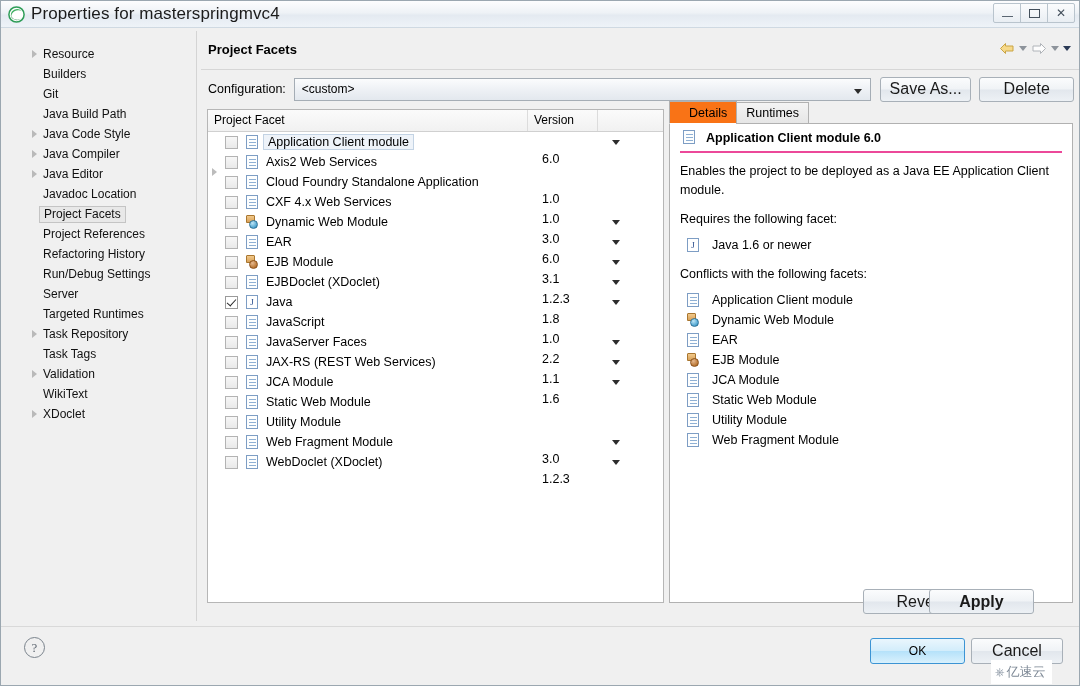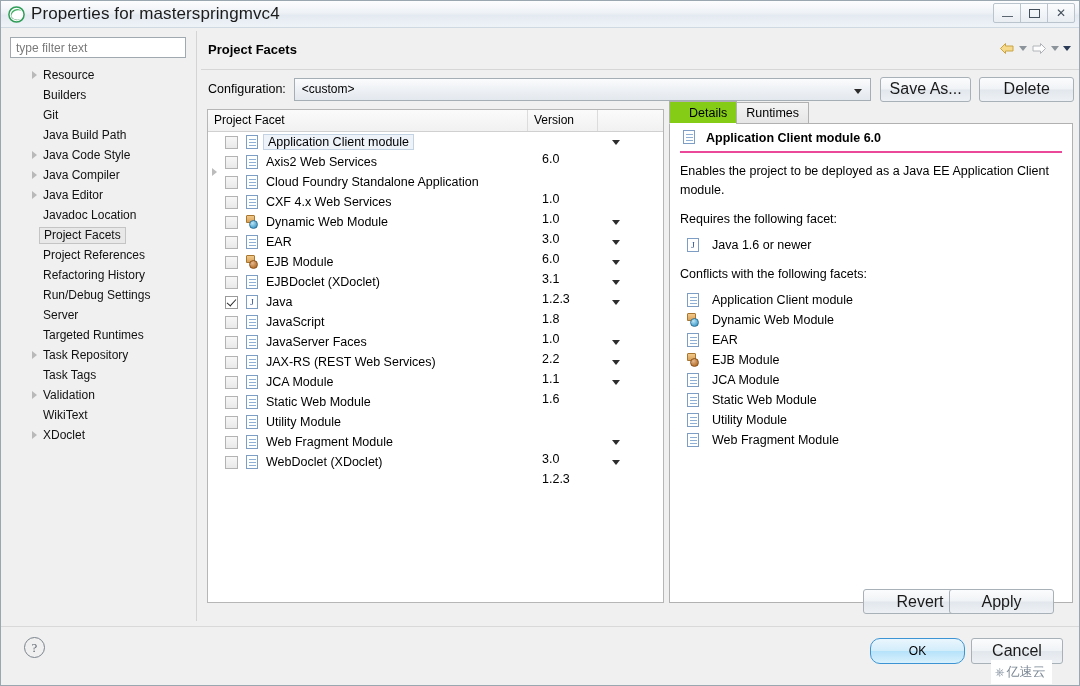--- a/index.html
+++ b/index.html
@@ -270,21 +270,21 @@
   .tabstrip { display: flex; align-items: flex-end; height: 23px; position: relative; z-index: 2;}
   .tab {
     height: 22px; padding: 0 9px;
     display: flex; align-items: center;
     font-size: 12.5px;
     border: 1px solid #b1b1b1;
     background: linear-gradient(to bottom,#f4f4f4,#e6e6e6);
     margin-right: -1px;
   }
   .tab.active {
-    background: #84cc16; border-bottom-color: #ffffff;
+    background: #f97316; border-bottom-color: #ffffff;
     height: 23px;
     padding-left: 19px;
   }
   .details-body {
     position: absolute; left: 0; top: 22px;
     width: 404px; height: 480px;
     border: 1px solid #b1b1b1;
     background: #ffffff;
     padding: 6px 10px;
   }
@@ -312,21 +312,21 @@
   .help-icon {
     position: absolute; left: 23px; top: 636px;
     width: 21px; height: 21px; border-radius: 50%;
     border: 1.5px solid #7a838c;
     color: #5d6670; font-size: 13px;
     display: flex; align-items: center; justify-content: center;
     font-family: "Liberation Serif", serif;
   }
   .btn-ok {
     position: absolute; left: 869px; top: 637px; width: 95px; height: 26px;
-    border: 1px solid #3c94d4; border-radius: 10px;
+    border: 1px solid #3c94d4; border-radius: 3px;
     background: linear-gradient(to bottom, #eaf6fd 0%, #d3edfb 48%, #b6e2fa 52%, #d9f1fd 100%);
     display:flex; align-items:center; justify-content:center; font-size: 12px;
   }
   .btn-cancel {
     position: absolute; left: 970px; top: 637px; width: 92px; height: 26px;
   }
 
   .watermark {
     position: absolute; left: 990px; top: 659px;
     display: flex; align-items: center; gap: 4px;
@@ -358,21 +358,20 @@
       <div class="winbtn">
           <div class="wb-max"></div>
         </div>
       <div class="winbtn">
           <span class="wb-close">✕</span>
         </div>
     </div>
   </div>
 
   <div class="sidebar">
-    <div class="filterbox">type filter text</div>
     <div class="tree">
         <div class="tree-item">
           <span class="twisty"></span>
           <span class="tree-label">Resource</span>
         </div>
         <div class="tree-item">
           <span class="tree-label">Builders</span>
         </div>
         <div class="tree-item">
           <span class="tree-label">Git</span>
@@ -759,21 +758,21 @@
               <span class="ficon">
                 <span class="ico-doc"></span>
               </span>
               <span>Web Fragment Module</span>
             </div>
           </div>
       </div>
     </div>
 
     <div class="btn btn-revert" style="position:absolute;left:662px;top:558px;width:106px;height:25px;">Revert</div>
-    <div class="btn btn-apply" style="position:absolute;left:748px;top:558px;width:105px;height:25px;">Apply</div>
+    <div class="btn btn-apply" style="position:absolute;left:728px;top:558px;width:105px;height:25px;font-weight:bold;">Apply</div>
   </div>
 
   <div class="bottom-sep"></div>
   <div class="help-icon">?</div>
   <div class="btn-ok">OK</div>
   <div class="btn btn-cancel">Cancel</div>
 
   <div class="watermark">
     <span class="wm-logo">⎈</span>
     <span>亿速云</span>

